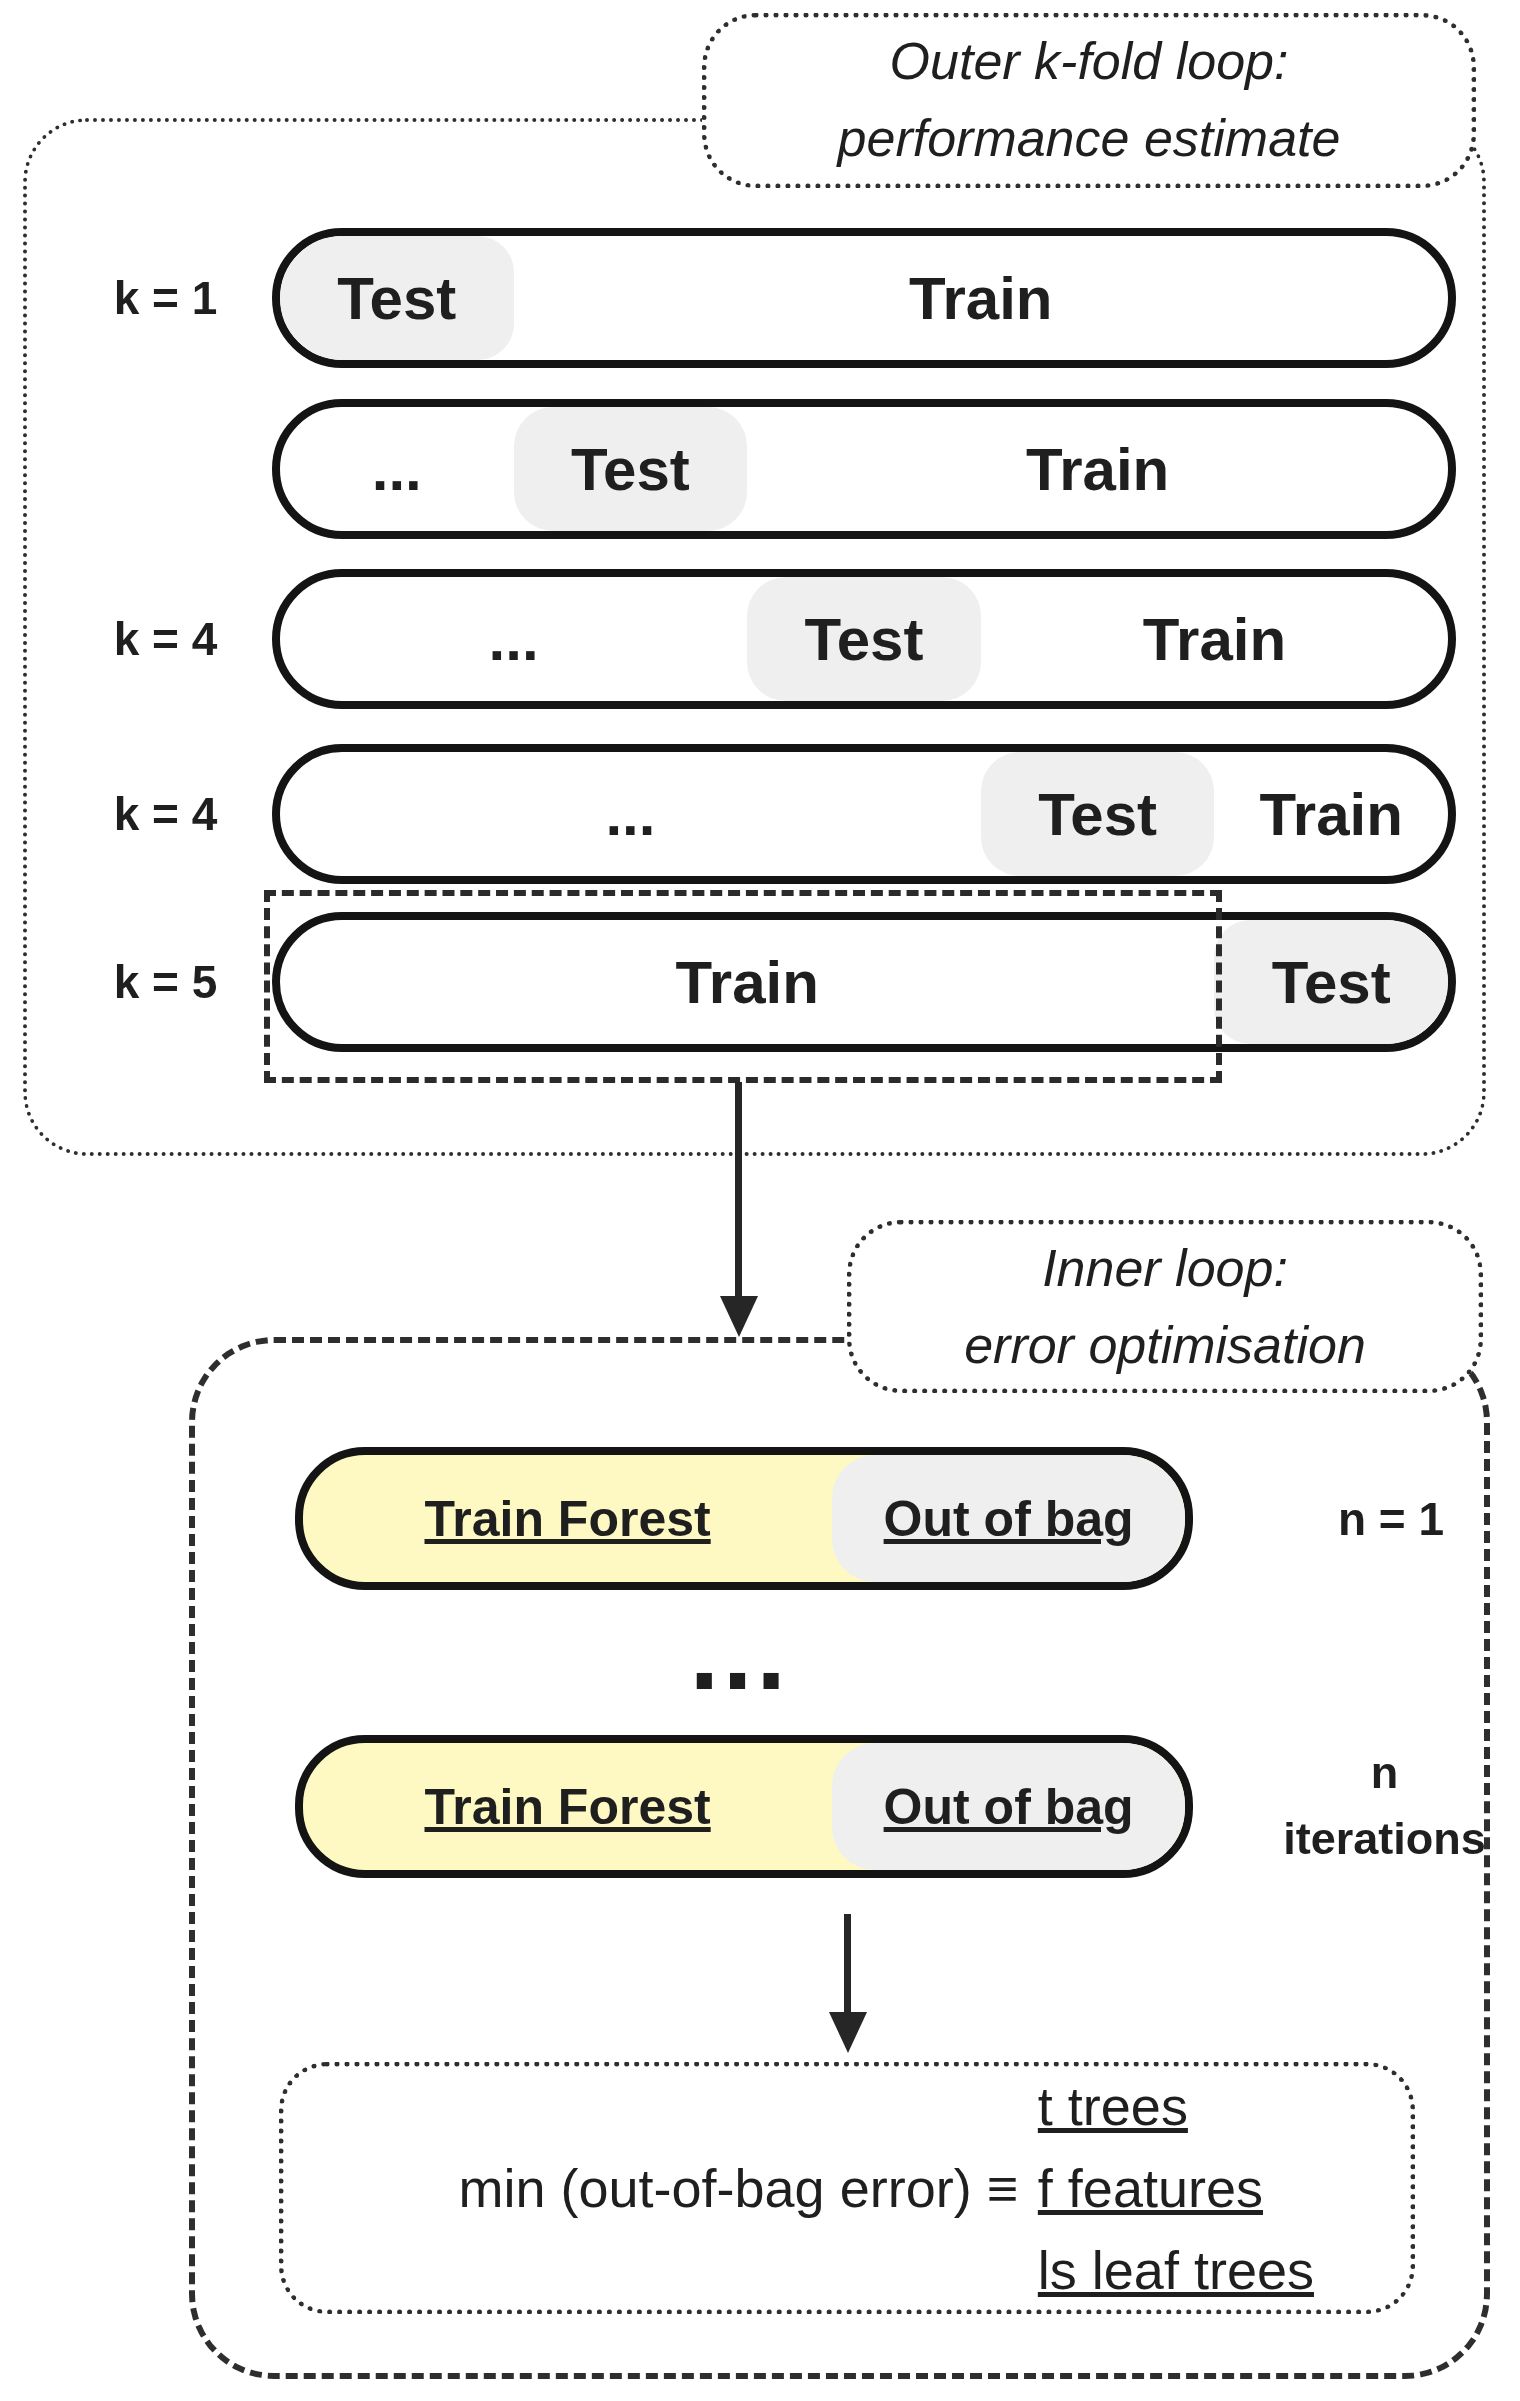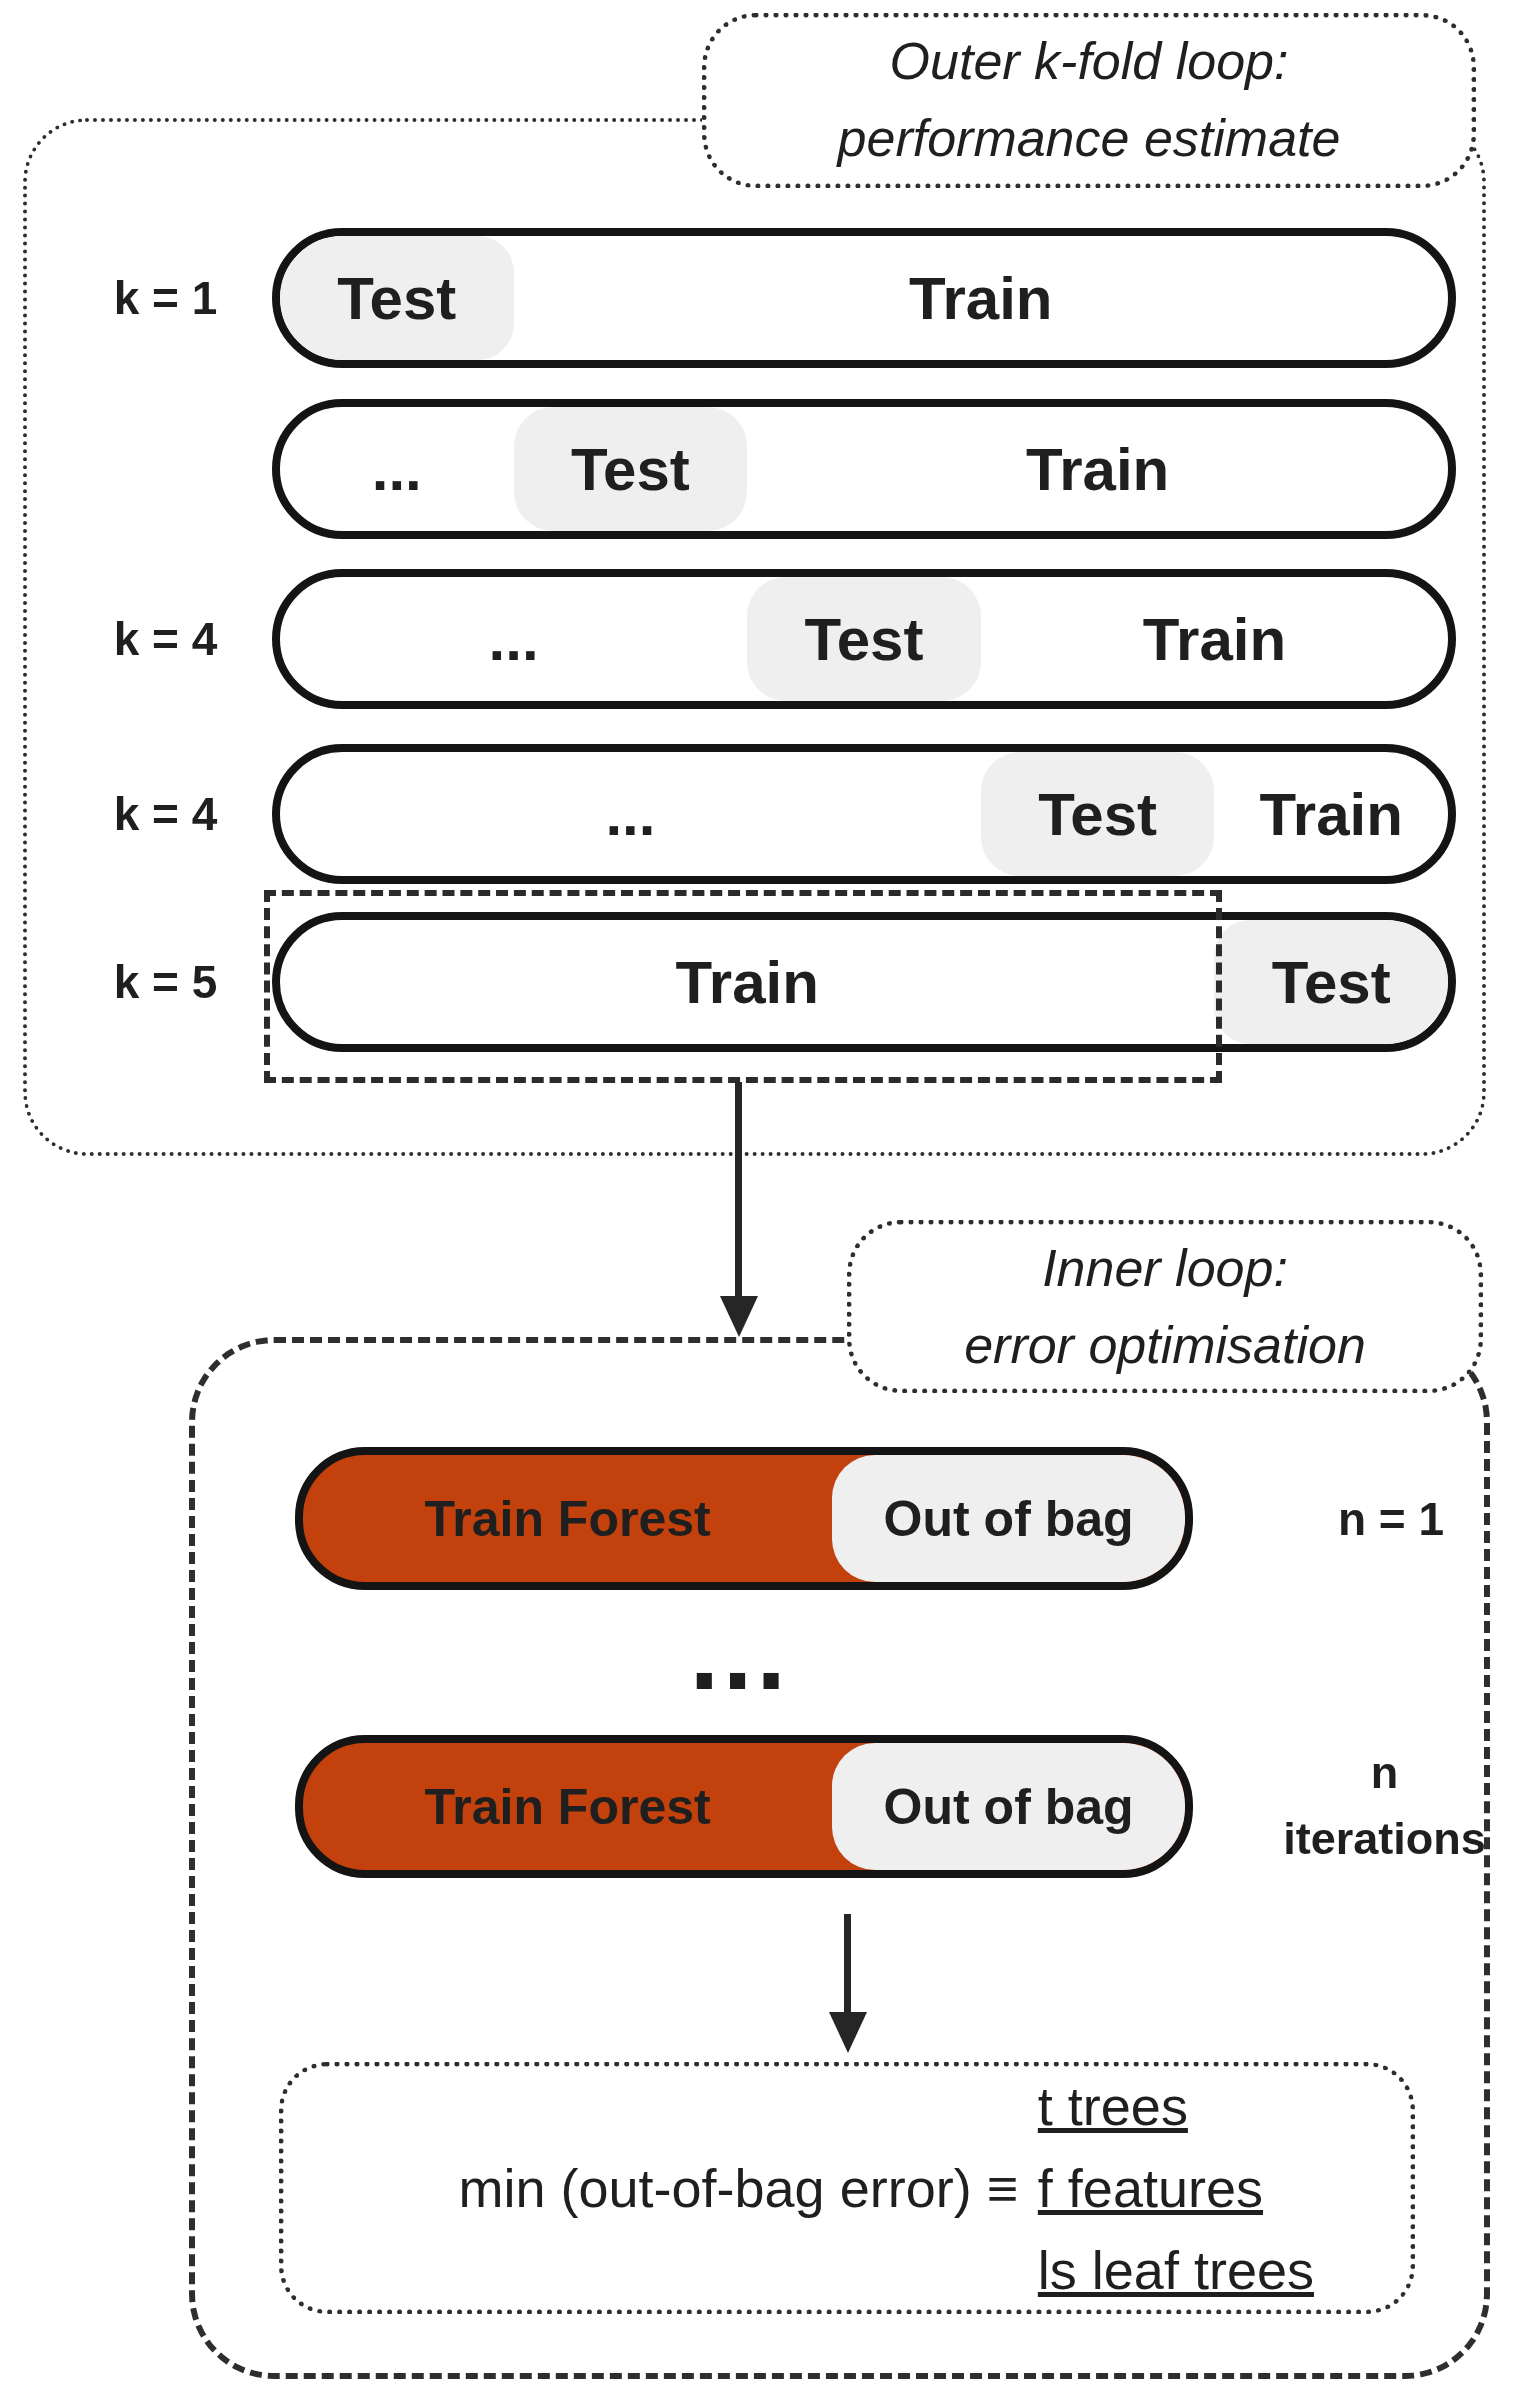--- a/index.html
+++ b/index.html
@@ -58,22 +58,22 @@
   .arrow .shaft{width:7.1px;background:#262626;}
   .arrow .head{width:0;height:0;border-left:19.7px solid transparent;border-right:19.7px solid transparent;border-top:41px solid #262626;}
   #arrow-outer-to-inner{left:719px;top:1082px;}
   #arrow-outer-to-inner .shaft{height:214px;}
   #arrow-pill-to-objective{left:828px;top:1914px;}
   #arrow-pill-to-objective .shaft{height:98px;}
 
   
   .ipill{
     position:absolute;left:295px;width:898px;height:143px;box-sizing:border-box;
-    background:#c2410c;border:8px solid var(--pill_border,#141414);border-radius:70px;
-    overflow:hidden;display:grid;grid-template-columns:3fr 2fr;z-index:2;
+    background:#fef9c3;border:8px solid var(--pill_border,#141414);border-radius:70px;
+    overflow:hidden;display:grid;grid-template-columns:3fr 2fr;z-index:2;text-decoration:underline;
   }
   .ipill .seg{font-size:50px;}
   .ipill .grey{border-radius:43px 59px 59px 43px;}
   #inner-pill-1{top:1447px;}
   #inner-pill-2{top:1735px;}
 
   .side-note{
     position:absolute;display:flex;align-items:center;justify-content:center;
     font-weight:bold;font-size:46px;white-space:nowrap;z-index:2;text-align:center;margin-left:33px;
   }

